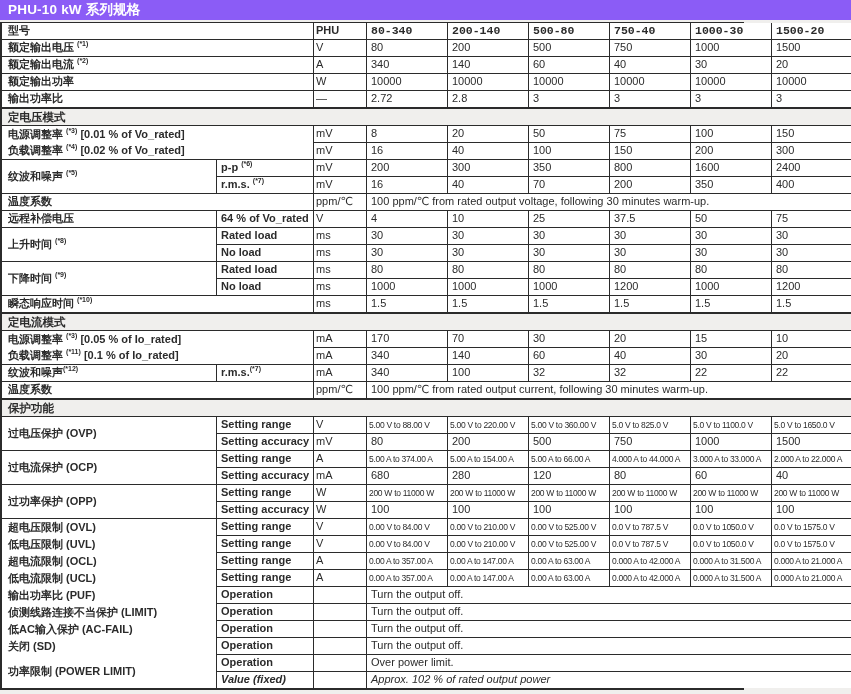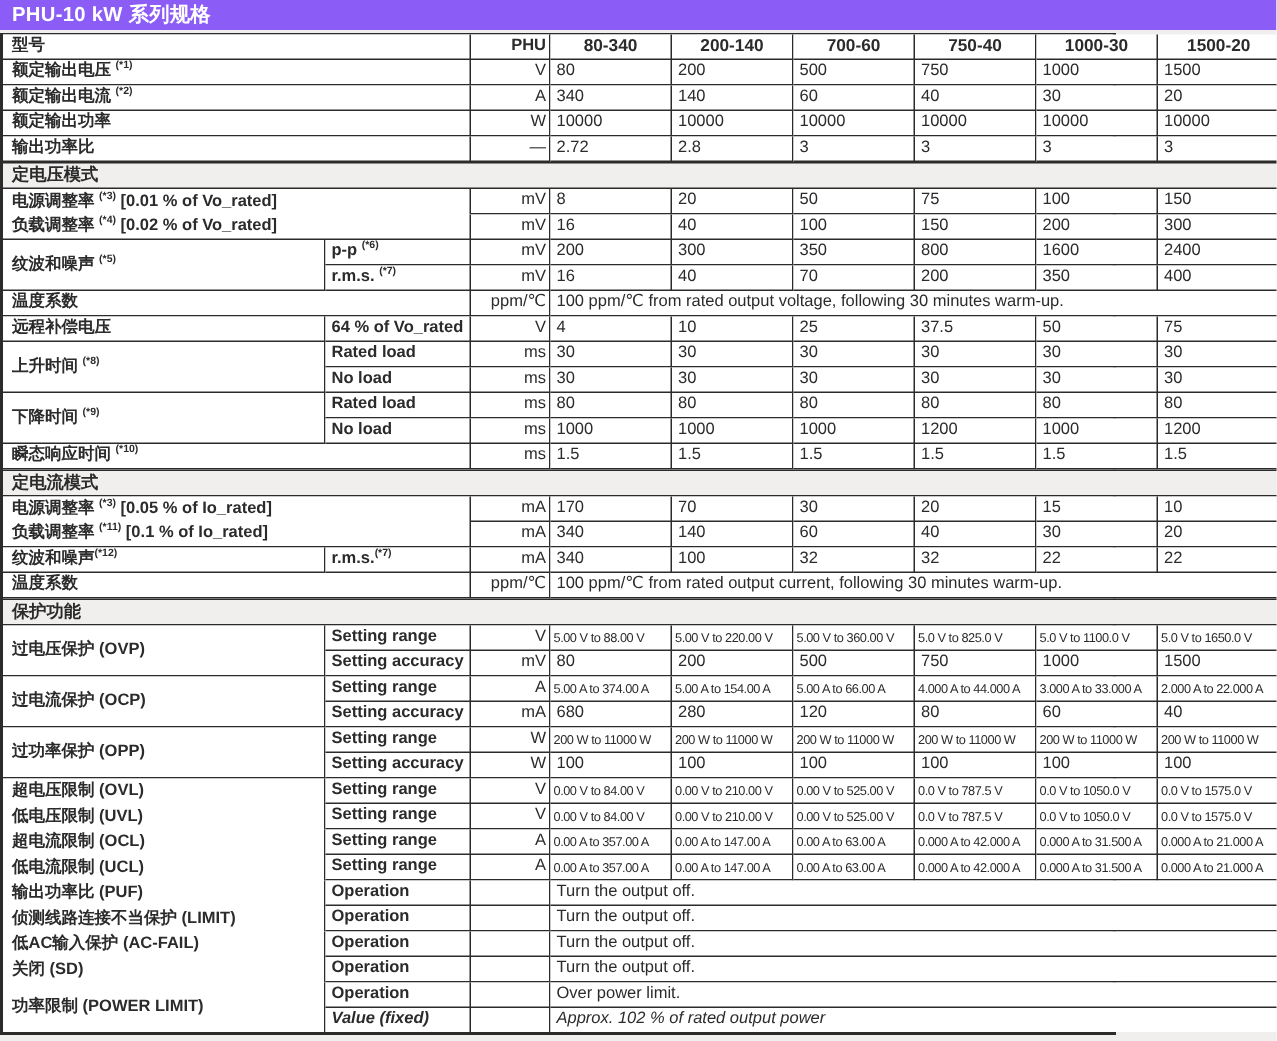--- a/index.html
+++ b/index.html
@@ -38,22 +38,22 @@
     font-size:11px;
     line-height:1.05;
     white-space:nowrap;
     overflow:hidden;
     vertical-align:middle;
   }
   tr > td:last-child { border-right:none; }
   tr:last-child > td { border-bottom:none;font-style:italic; }
   td.l { font-weight:bold; padding-left:6px; }
   td.s { font-weight:bold; }
-  td.u { text-align:right; padding:0 2px; }
-  td.h { font-weight:bold; text-align:center; font-size:11.5px; }
+  td.u { text-align:left; padding:0 2px; }
+  td.h { font-weight:bold; text-align:left; font-size:11.5px;font-family:Liberation Mono, monospace; }
   td.b { font-weight:bold; }
   td.nb { border-bottom:none; }
   td.sm { font-size:8.5px; letter-spacing:-0.3px; padding:0 2px; }
   td.sec {
     background:#f0efed;
     font-weight:bold;
     border-right:none;
     border-top:1px solid #2b2b2b;
     padding-left:6px;
     font-size:11.5px;
@@ -77,21 +77,21 @@
       <col style="width:81px">
         <col style="width:81px">
         <col style="width:81px">
     </colgroup>
     <tbody>
         <tr>
           <td class="l" colspan="2">型号</td>
           <td class="u b">PHU</td>
           <td class="h">80-340</td>
           <td class="h">200-140</td>
-          <td class="h">700-60</td>
+          <td class="h">500-80</td>
           <td class="h">750-40</td>
           <td class="h">1000-30</td>
           <td class="h">1500-20</td>
         </tr>
         <tr>
           <td class="l" colspan="2">额定输出电压 <sup>(*1)</sup></td>
           <td class="u">V</td>
           <td class="v">80</td>
           <td class="v">200</td>
           <td class="v">500</td>

